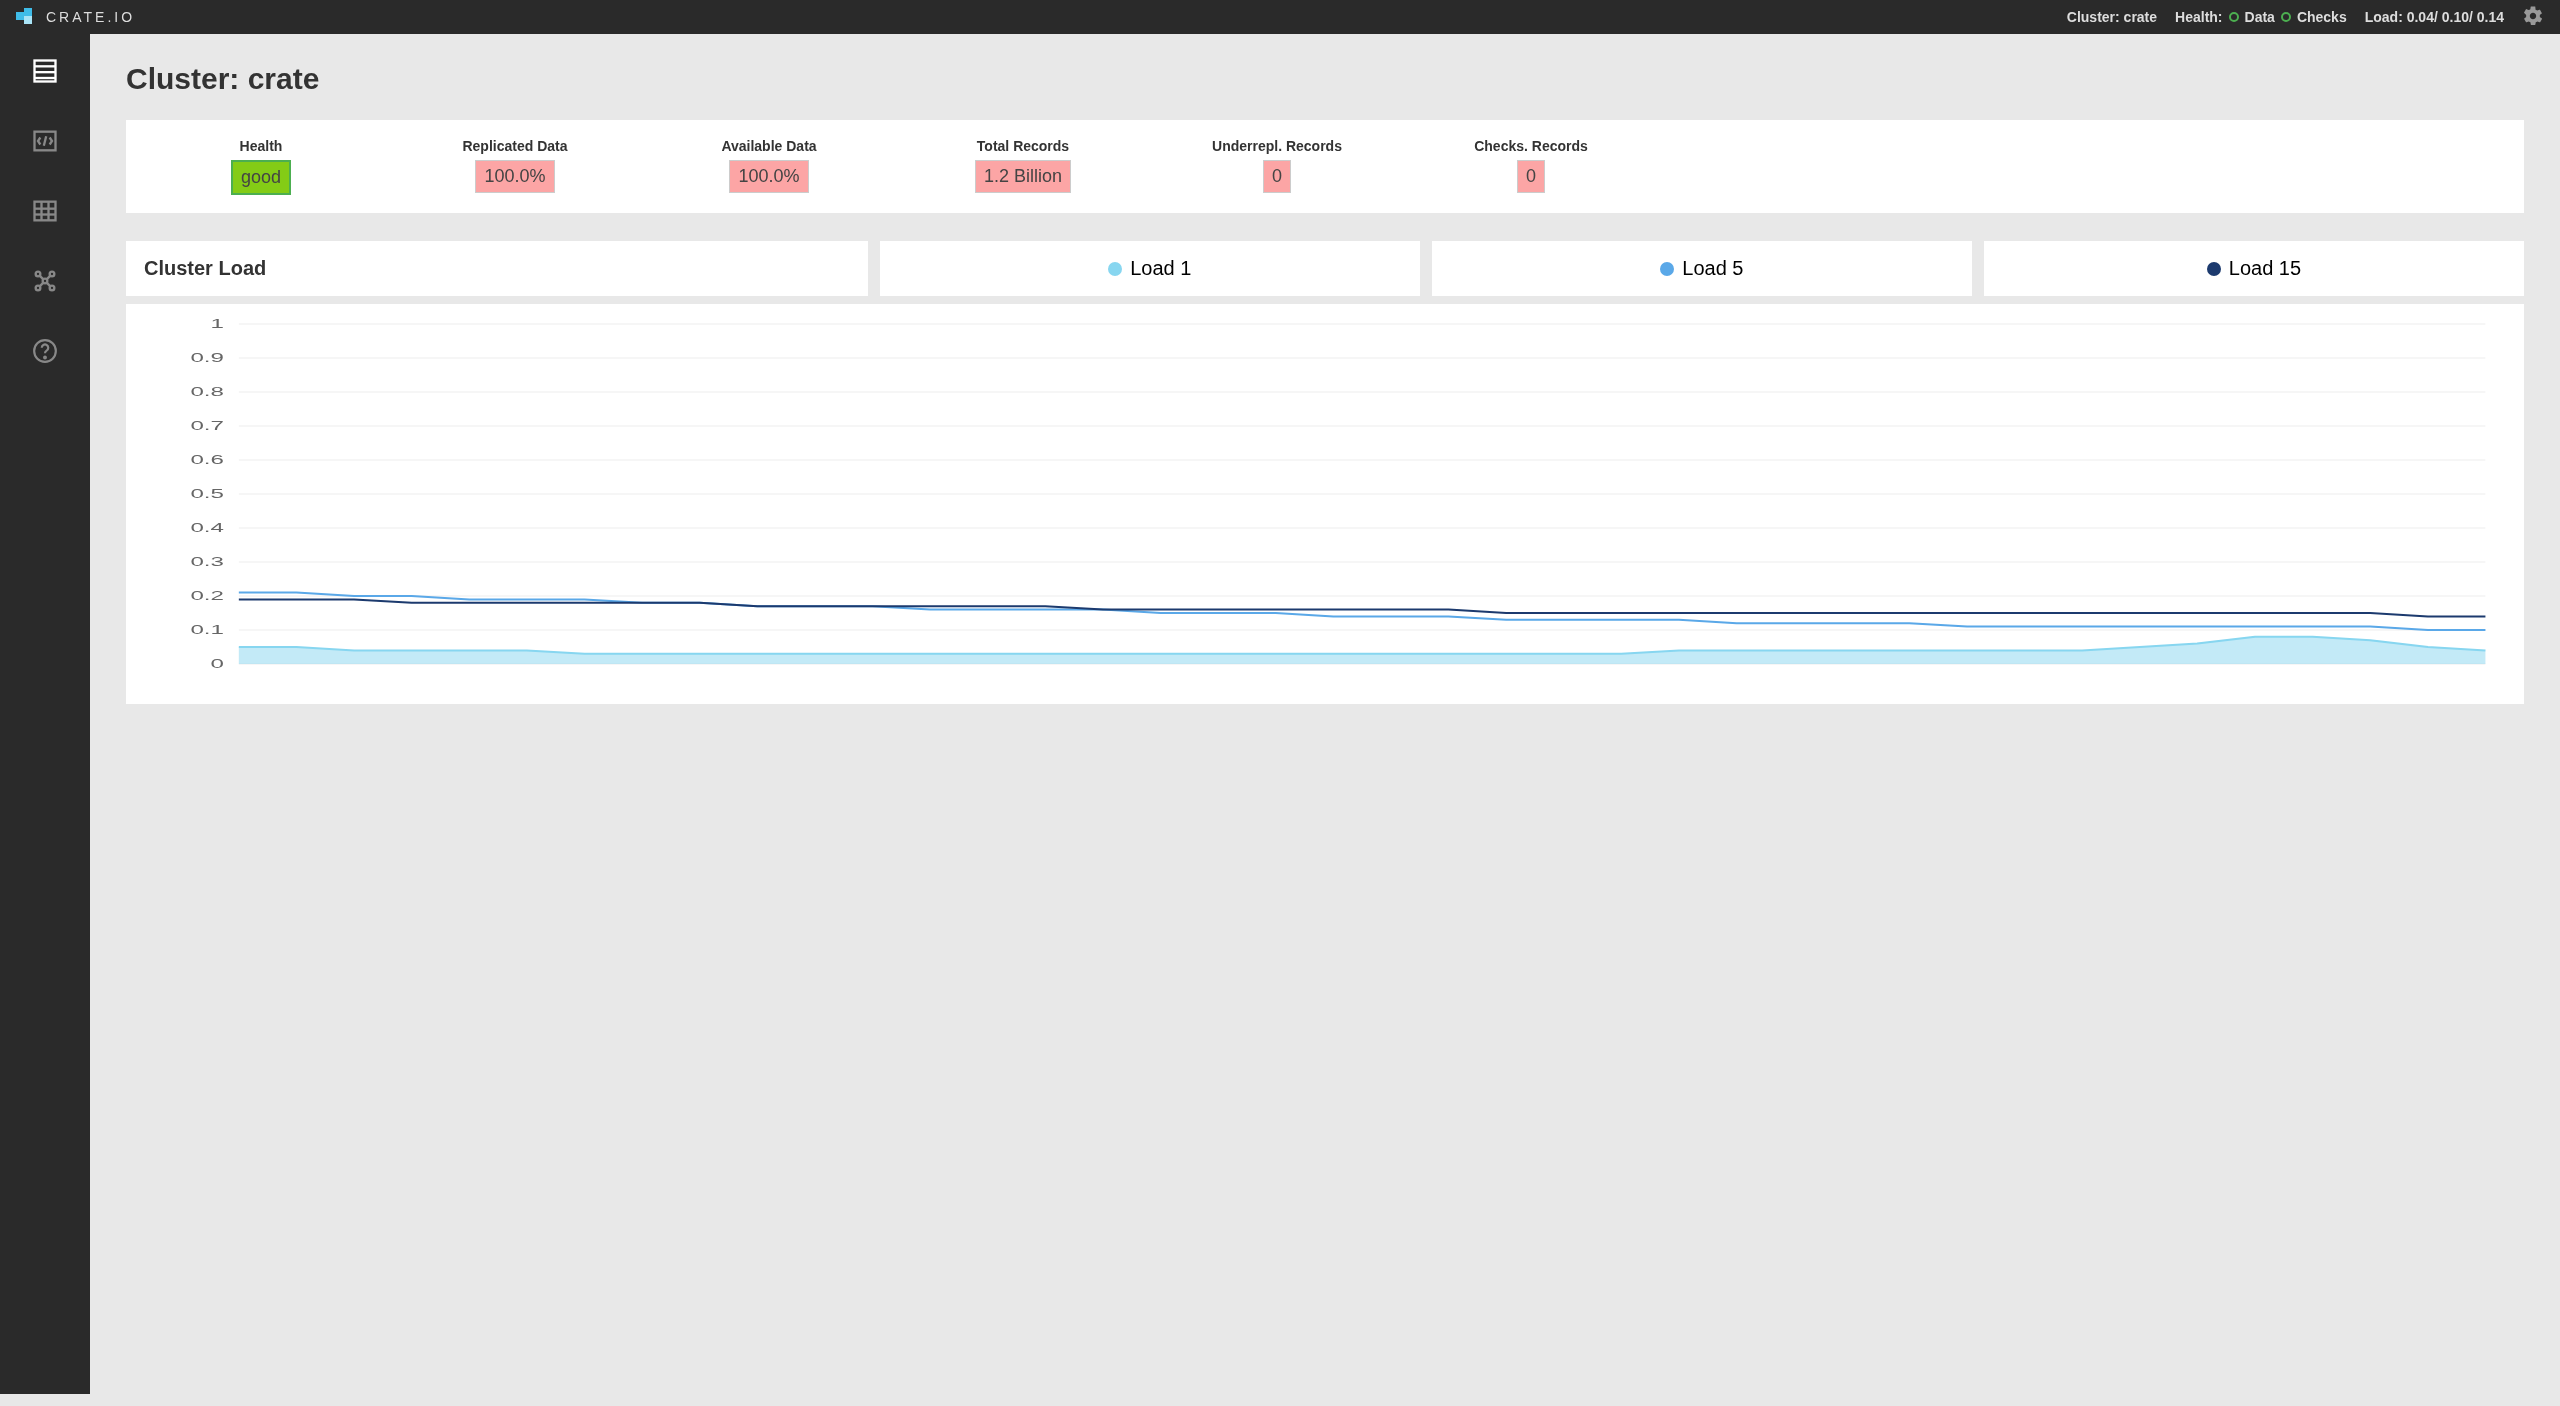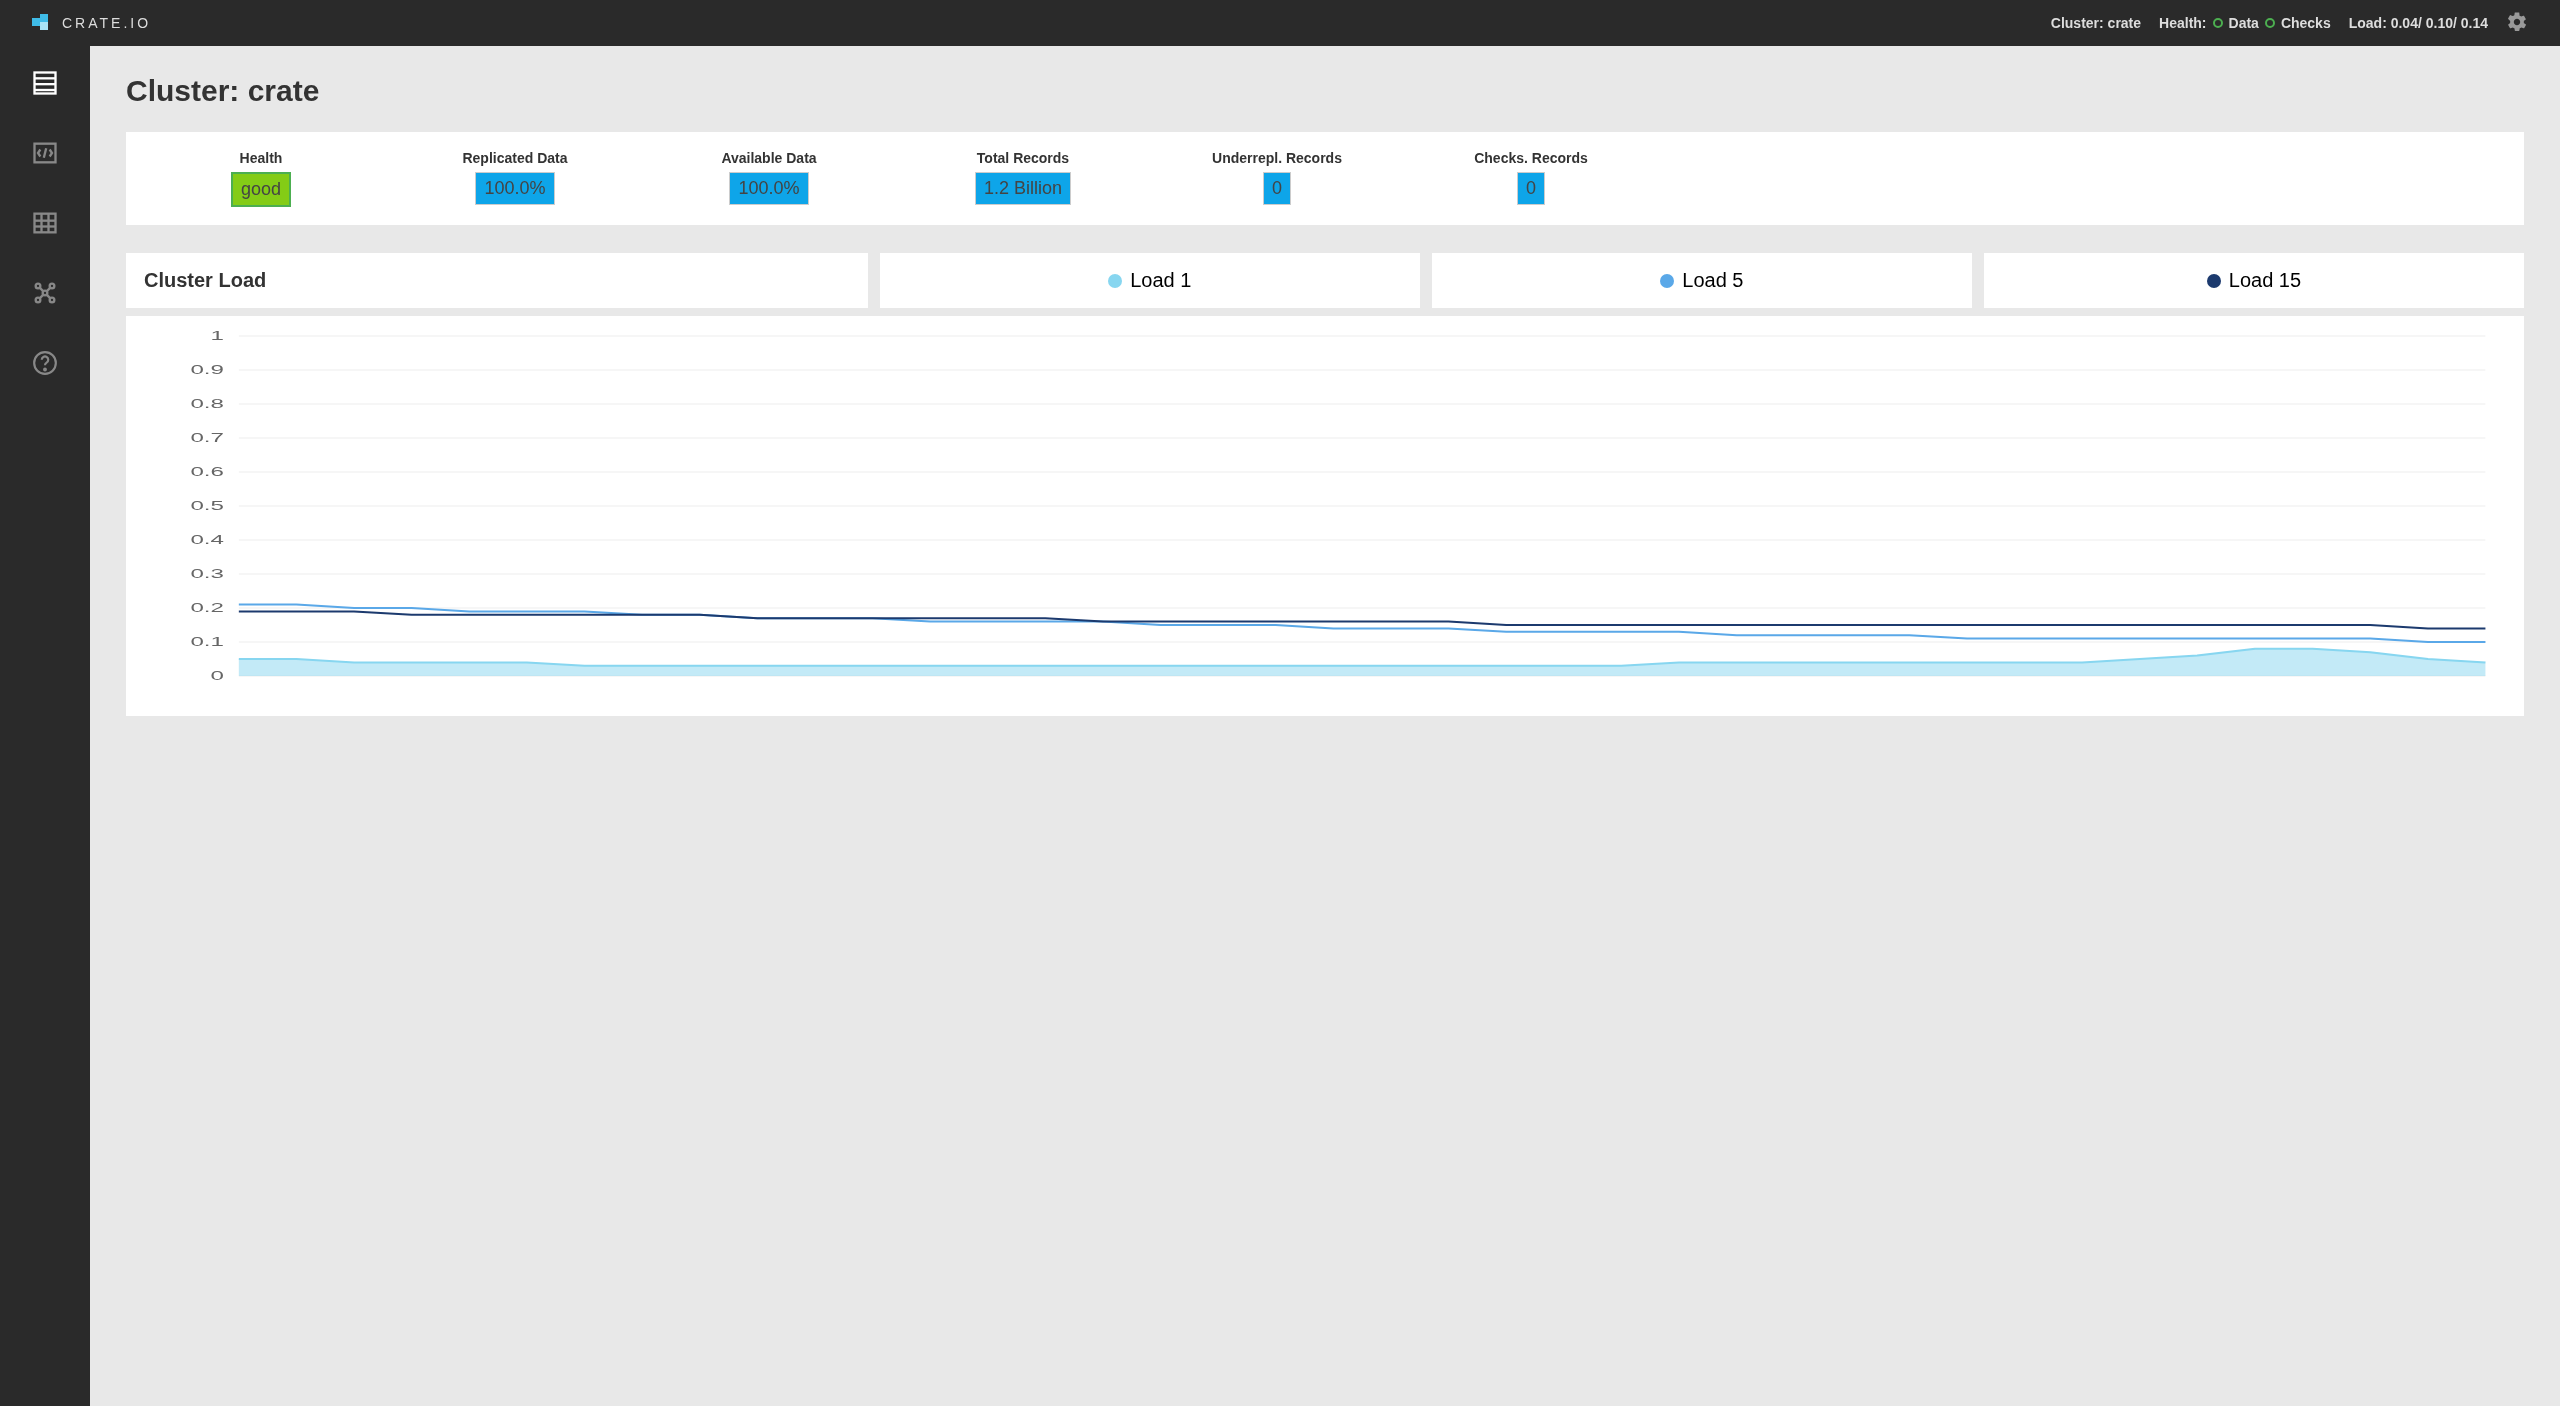--- a/index.html
+++ b/index.html
@@ -1,19 +1,19 @@
 <!DOCTYPE html>
 <html><head>
 <meta charset="utf-8">
 <style>
 * { margin: 0; padding: 0; box-sizing: border-box; }
 body { font-family: -apple-system, "Helvetica Neue", Helvetica, Arial, sans-serif; background: #e8e8e8; }
 
 
-.header { background: #2a2a2a; height: 46px; display: flex; align-items: center; padding: 0 32px; color: #ddd; }
+.header { background: #2a2a2a; height: 34px; display: flex; align-items: center; padding: 0 16px; color: #ddd; }
 .logo { display: flex; align-items: center; gap: 8px; }
 .logo-icon svg { display: block; }
 .logo-text { font-size: 14px; letter-spacing: 3px; color: #ddd; font-weight: 400; }
 .header-right { margin-left: auto; display: flex; align-items: center; gap: 18px; font-size: 14px; color: #ddd; }
 .health-group { display: flex; align-items: center; gap: 6px; }
 .status-dot { width: 10px; height: 10px; border-radius: 50%; display: inline-block; border: 2px solid #4caf50; background: transparent; }
 .gear-icon { cursor: pointer; color: #999; }
 
 
 .layout { display: flex; min-height: calc(100vh - 46px); }
@@ -22,21 +22,21 @@
 .sidebar-item.active { color: #fff; }
 .sidebar-item svg { display: block; }
 
 .main { flex: 1; padding: 28px 36px; background: #e8e8e8; }
 .page-title { font-size: 30px; font-weight: 600; color: #333; margin-bottom: 24px; }
 
 
 .stats-card { background: #fff; padding: 18px 20px; display: flex; flex-wrap: wrap; gap: 18px 24px; margin-bottom: 28px; }
 .stat-block { display: flex; flex-direction: column; gap: 6px; width: 230px; align-items: center; }
 .stat-label { font-size: 14px; font-weight: 600; color: #333; }
-.stat-value { border: 1px solid #ccc; padding: 5px 8px; font-size: 18px; color: #444; background: #0ea5e9; }
+.stat-value { border: 1px solid #ccc; padding: 5px 8px; font-size: 18px; color: #444; background: #fca5a5; }
 .stat-value.good { background: #84cc16; border: 2px solid #4caf50; }
 
 
 .chart-header { display: flex; gap: 12px; margin-bottom: 8px; }
 .chart-header-card { background: #fff; padding: 16px 18px; display: flex; align-items: center; gap: 8px; font-size: 20px; }
 .chart-header-card.title { flex: 1.4; font-size: 20px; font-weight: 600; color: #333; }
 .chart-header-card.legend { flex: 1; justify-content: center; cursor: pointer; }
 .legend-dot { width: 14px; height: 14px; border-radius: 50%; display: inline-block; }
 
 

